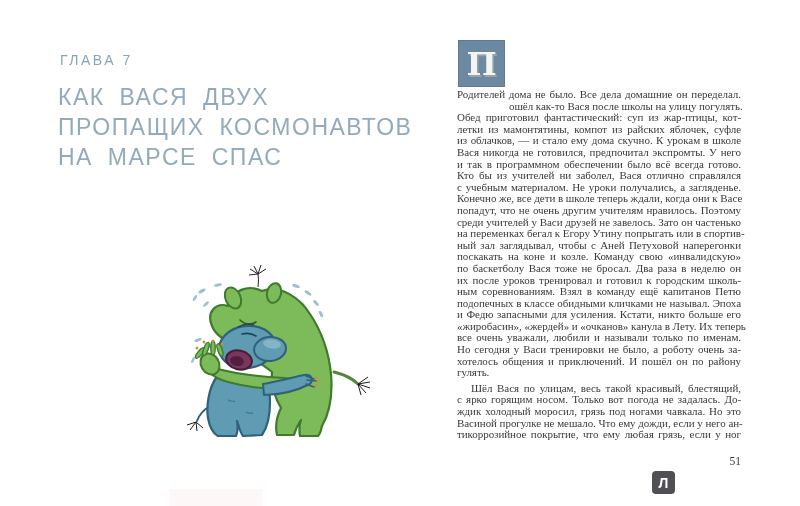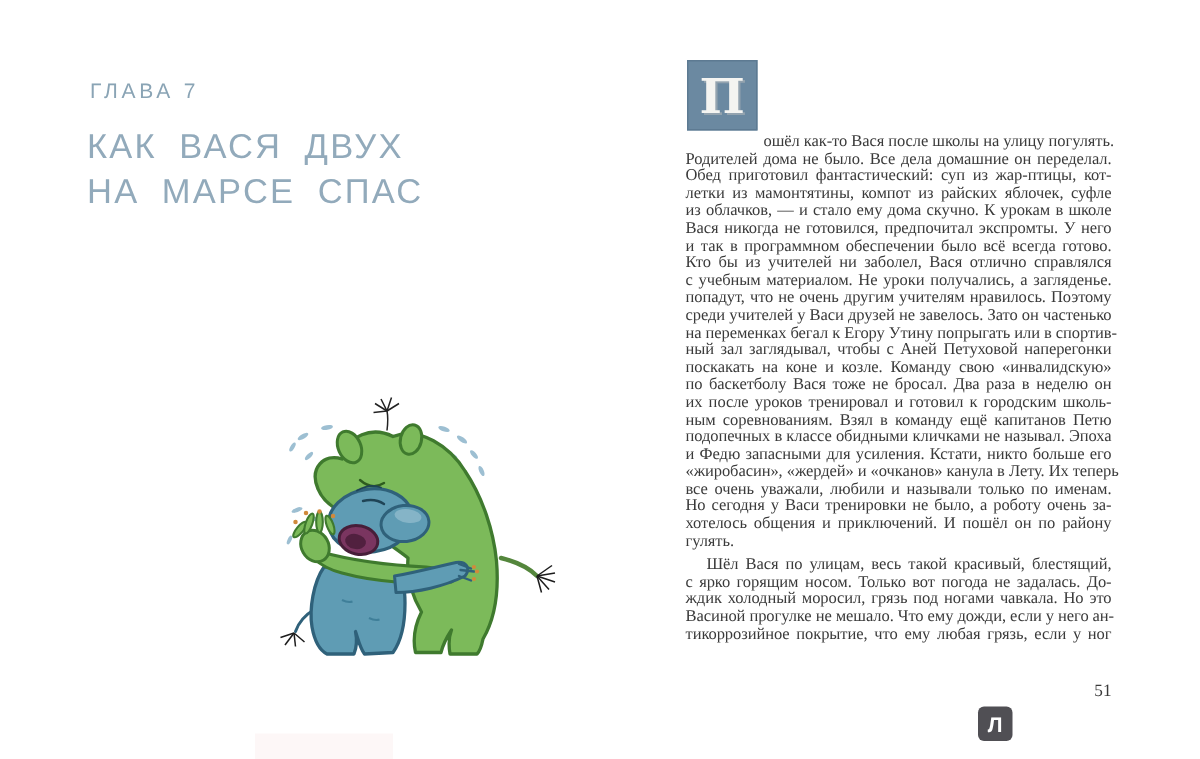--- a/index.html
+++ b/index.html
@@ -53,20 +53,21 @@
 </style>
 </head>
 <body>
 
 <div class="spread">
 
   <section>
     <div class="chapter-label">ГЛАВА 7</div>
     <div class="chapter-title">
         <div>КАК ВАСЯ ДВУХ</div>
+        <div>ПРОПАЩИХ КОСМОНАВТОВ</div>
         <div>НА МАРСЕ СПАС</div>
       </div>
 
     <svg class="illu" width="260" height="230" viewBox="0 0 260 230" aria-hidden="true">
 
       <g fill="#9dbfd2">
         <ellipse cx="52" cy="31" rx="4" ry="1.6" transform="rotate(-30 52 31)"></ellipse>
         <ellipse cx="68" cy="25" rx="4" ry="1.6" transform="rotate(-10 68 25)"></ellipse>
         <ellipse cx="80" cy="33" rx="3.6" ry="1.5" transform="rotate(20 80 33)"></ellipse>
         <ellipse cx="56" cy="44" rx="3.6" ry="1.5" transform="rotate(-45 56 44)"></ellipse>
@@ -163,29 +164,30 @@
     </svg>
 
     <div class="scan-band"></div>
   </section>
 
   <section>
     <div class="dropcap">
       <span>П</span>
     </div>
     <div class="textcol">
+        <div class="bl">Родителей дома не было. Все дела домашние он переделал.</div>
         <div class="bl" style="padding-left: 52px;">ошёл как-то Вася после школы на улицу погулять.</div>
-        <div class="bl">Родителей дома не было. Все дела домашние он переделал.</div>
         <div class="bl">Обед приготовил фантастический: суп из жар-птицы, кот-</div>
         <div class="bl">летки из мамонтятины, компот из райских яблочек, суфле</div>
         <div class="bl">из облачков, — и стало ему дома скучно. К урокам в школе</div>
         <div class="bl">Вася никогда не готовился, предпочитал экспромты. У него</div>
         <div class="bl">и так в программном обеспечении было всё всегда готово.</div>
         <div class="bl">Кто бы из учителей ни заболел, Вася отлично справлялся</div>
         <div class="bl">с учебным материалом. Не уроки получались, а загляденье.</div>
+        <div class="bl">Конечно же, все дети в школе теперь ждали, когда они к Васе</div>
         <div class="bl">попадут, что не очень другим учителям нравилось. Поэтому</div>
         <div class="bl">среди учителей у Васи друзей не завелось. Зато он частенько</div>
         <div class="bl">на переменках бегал к Егору Утину попрыгать или в спортив-</div>
         <div class="bl">ный зал заглядывал, чтобы с Аней Петуховой наперегонки</div>
         <div class="bl">поскакать на коне и козле. Команду свою «инвалидскую»</div>
         <div class="bl">по баскетболу Вася тоже не бросал. Два раза в неделю он</div>
         <div class="bl">их после уроков тренировал и готовил к городским школь-</div>
         <div class="bl">ным соревнованиям. Взял в команду ещё капитанов Петю</div>
         <div class="bl">подопечных в классе обидными кличками не называл. Эпоха</div>
         <div class="bl">и Федю запасными для усиления. Кстати, никто больше его</div>

